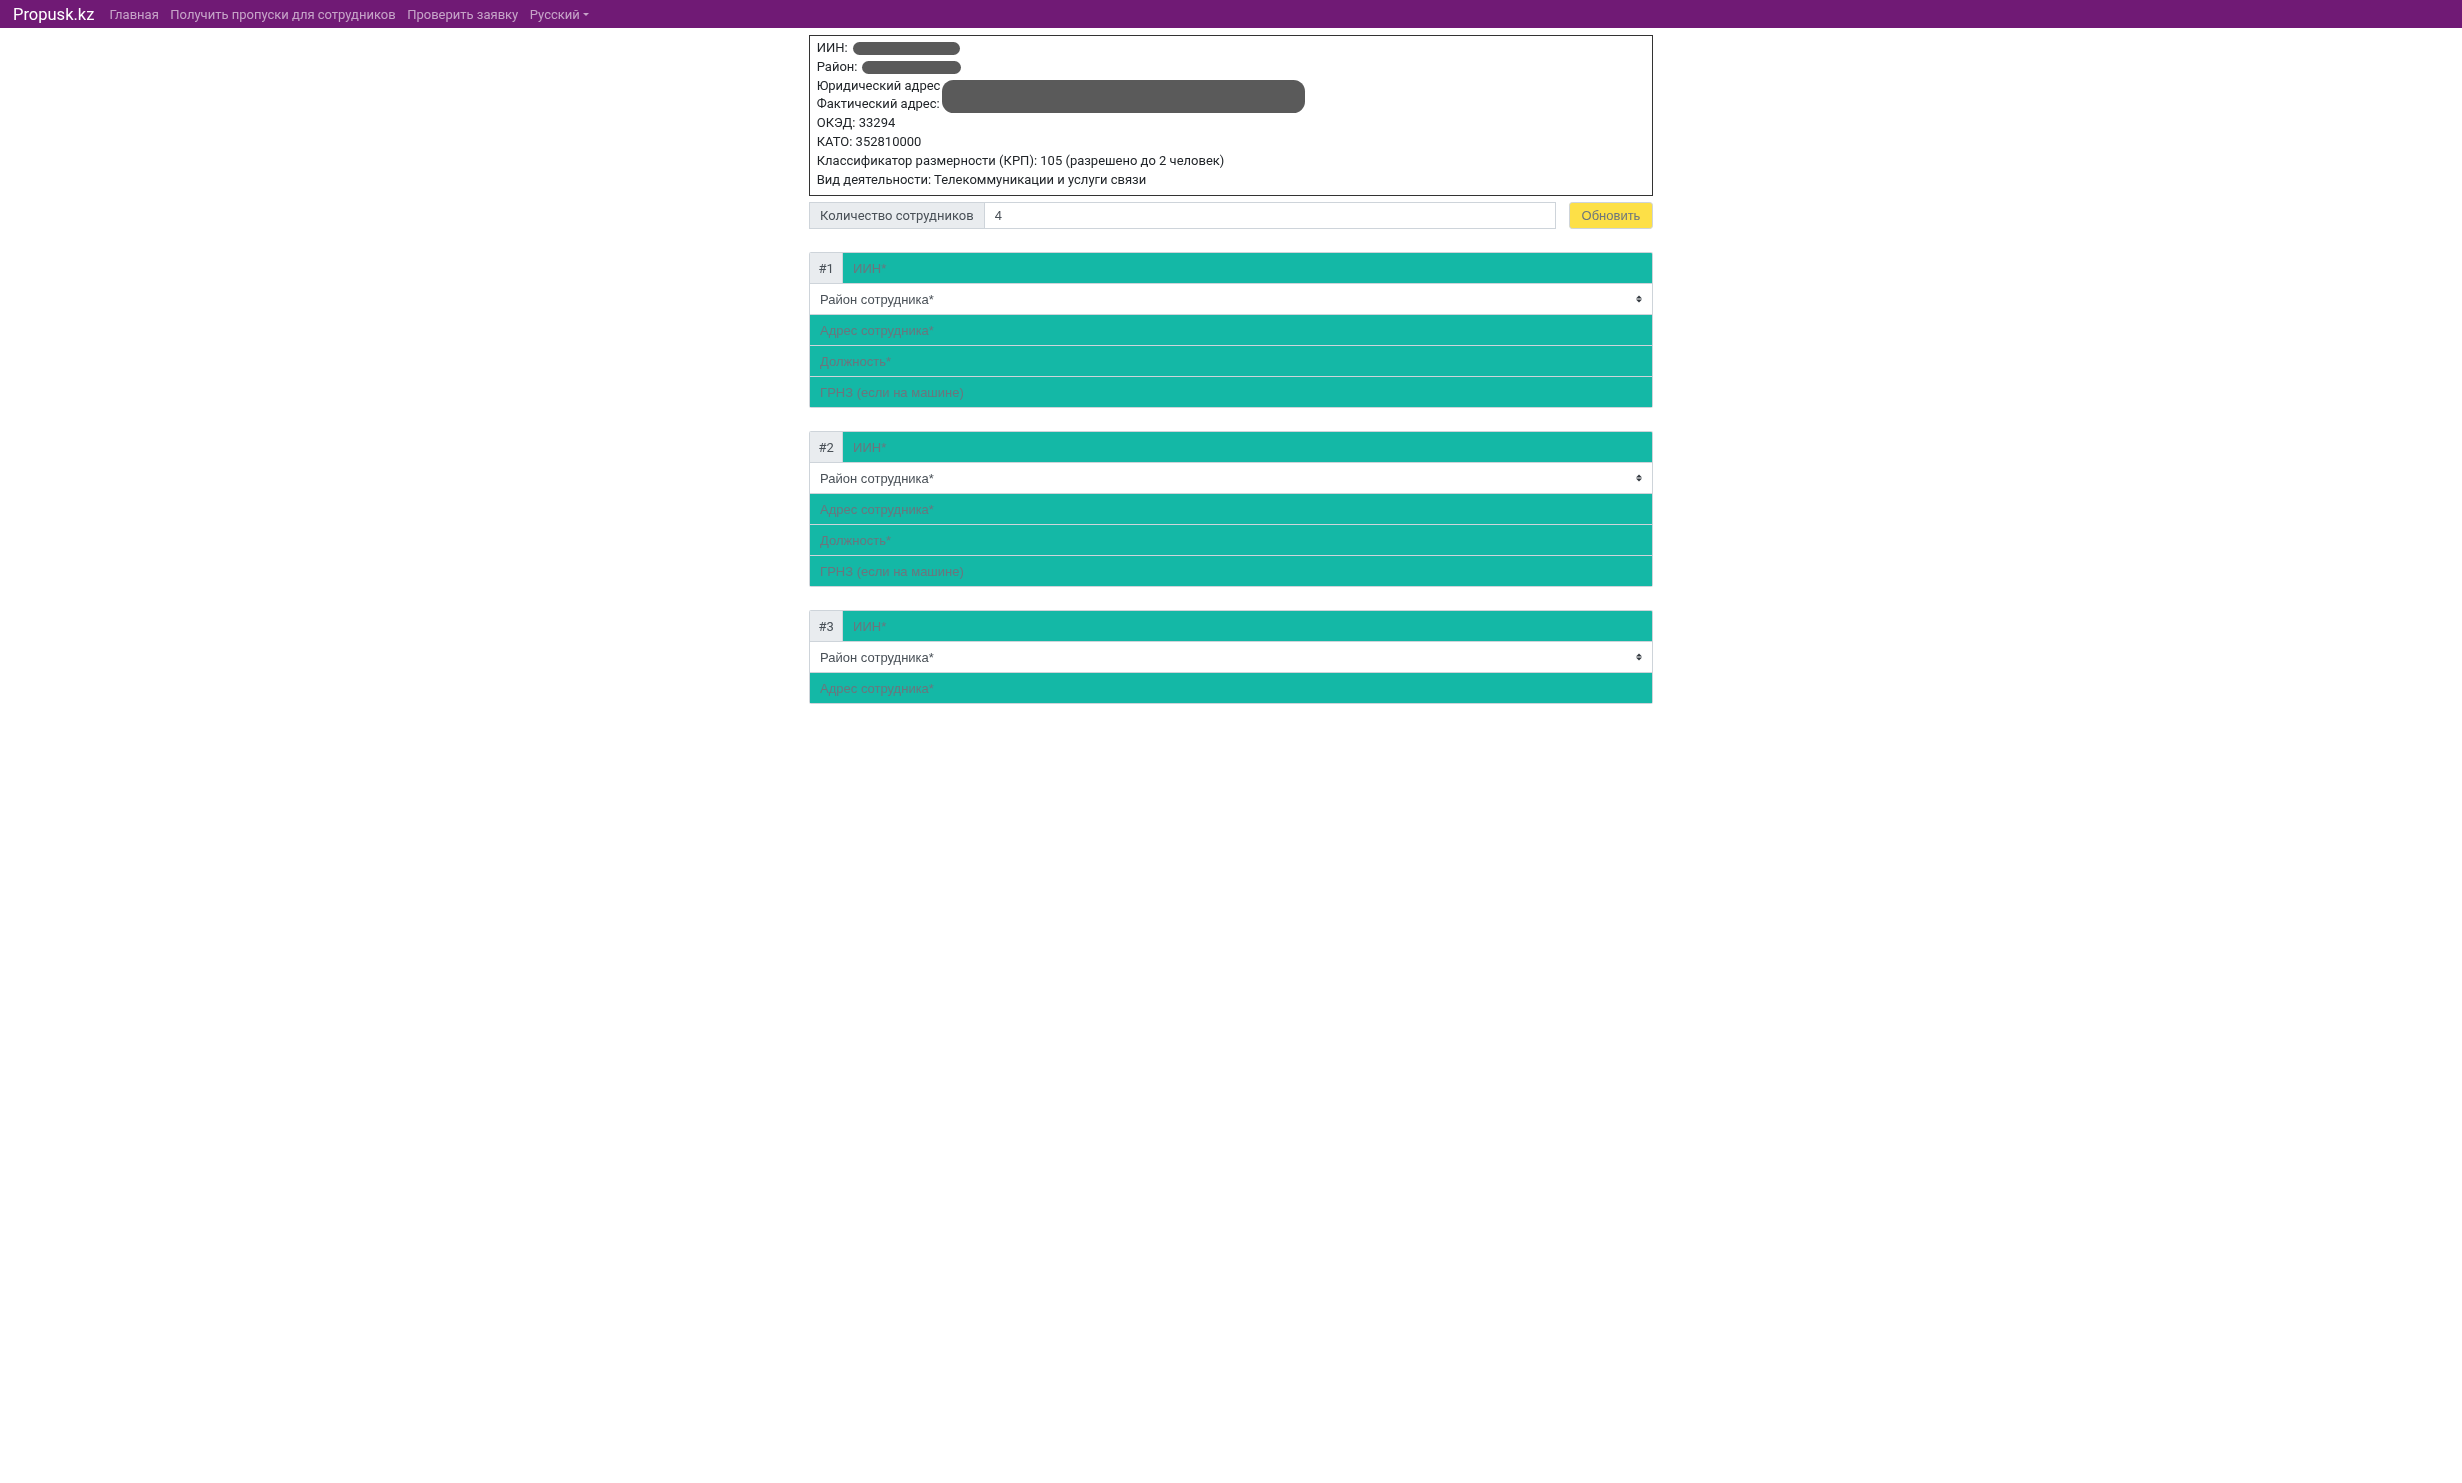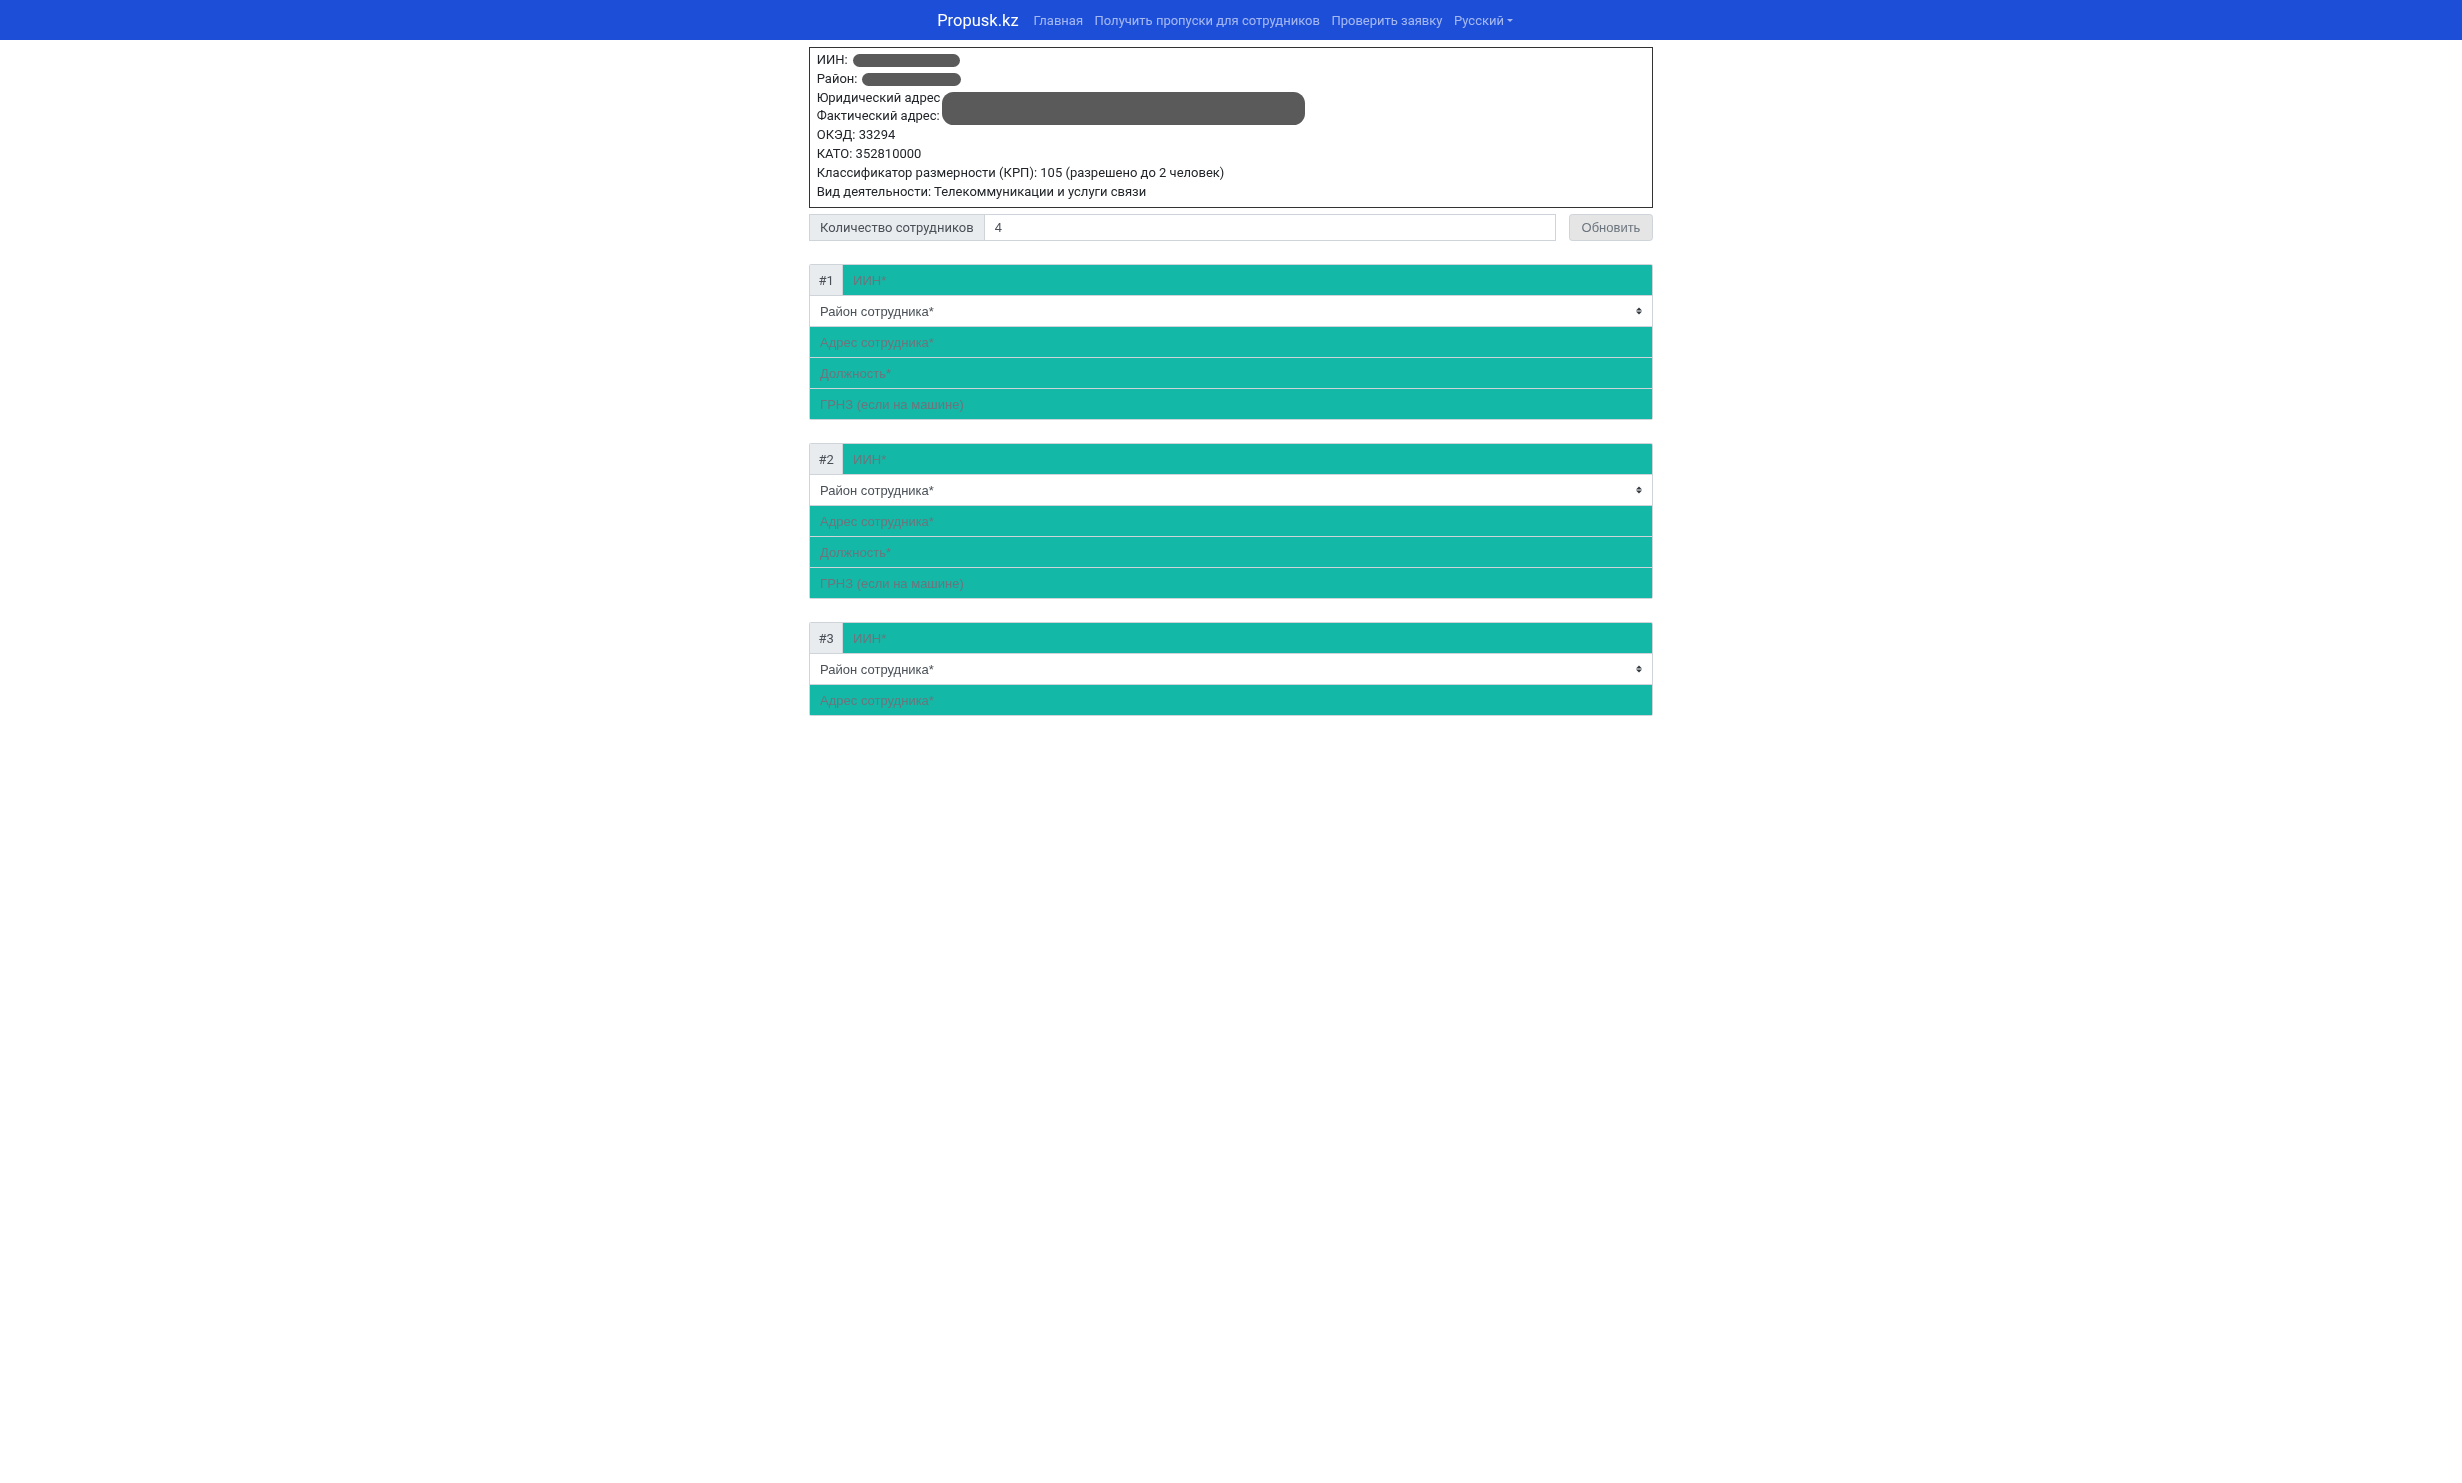--- a/index.html
+++ b/index.html
@@ -3,26 +3,25 @@
 <meta charset="utf-8">
 <style>
   * { box-sizing: border-box; margin: 0; padding: 0; }
   body {
     font-family: -apple-system, BlinkMacSystemFont, "Segoe UI", Roboto, "Helvetica Neue", Arial, sans-serif;
     font-size: 13px;
     color: #212529;
     background: #fff;
   }
   .navbar {
-    background: #1d4ed8;
+    background: #701a75;
     display: flex;
     align-items: center;
     padding: 6.6px 13px;
-    height: 40px;
-    justify-content: center;
+    height: 28px;
   }
   .navbar-brand {
     color: #fff;
     font-size: 16.5px;
     font-weight: 400;
     margin-right: 15px;
     cursor: pointer;
   }
   .nav-link {
     color: rgba(255,255,255,0.6);
@@ -88,21 +87,21 @@
     border: 0.8px solid #ced4da;
     border-left: none;
     padding: 5px 10px;
     font-size: 13px;
     color: #495057;
     background: #fff;
     outline: none;
   }
   .form-control::placeholder { color: #6c757d; }
   .btn-outline {
-    background: #e5e5e5;
+    background: #fde047;
     border: 0.8px solid #ced4da;
     color: #6c757d;
     padding: 5px 11.5px;
     font-size: 13px;
     border-radius: 3.3px;
     cursor: pointer;
     margin-left: 13px;
   }
 
   .emp-group {

